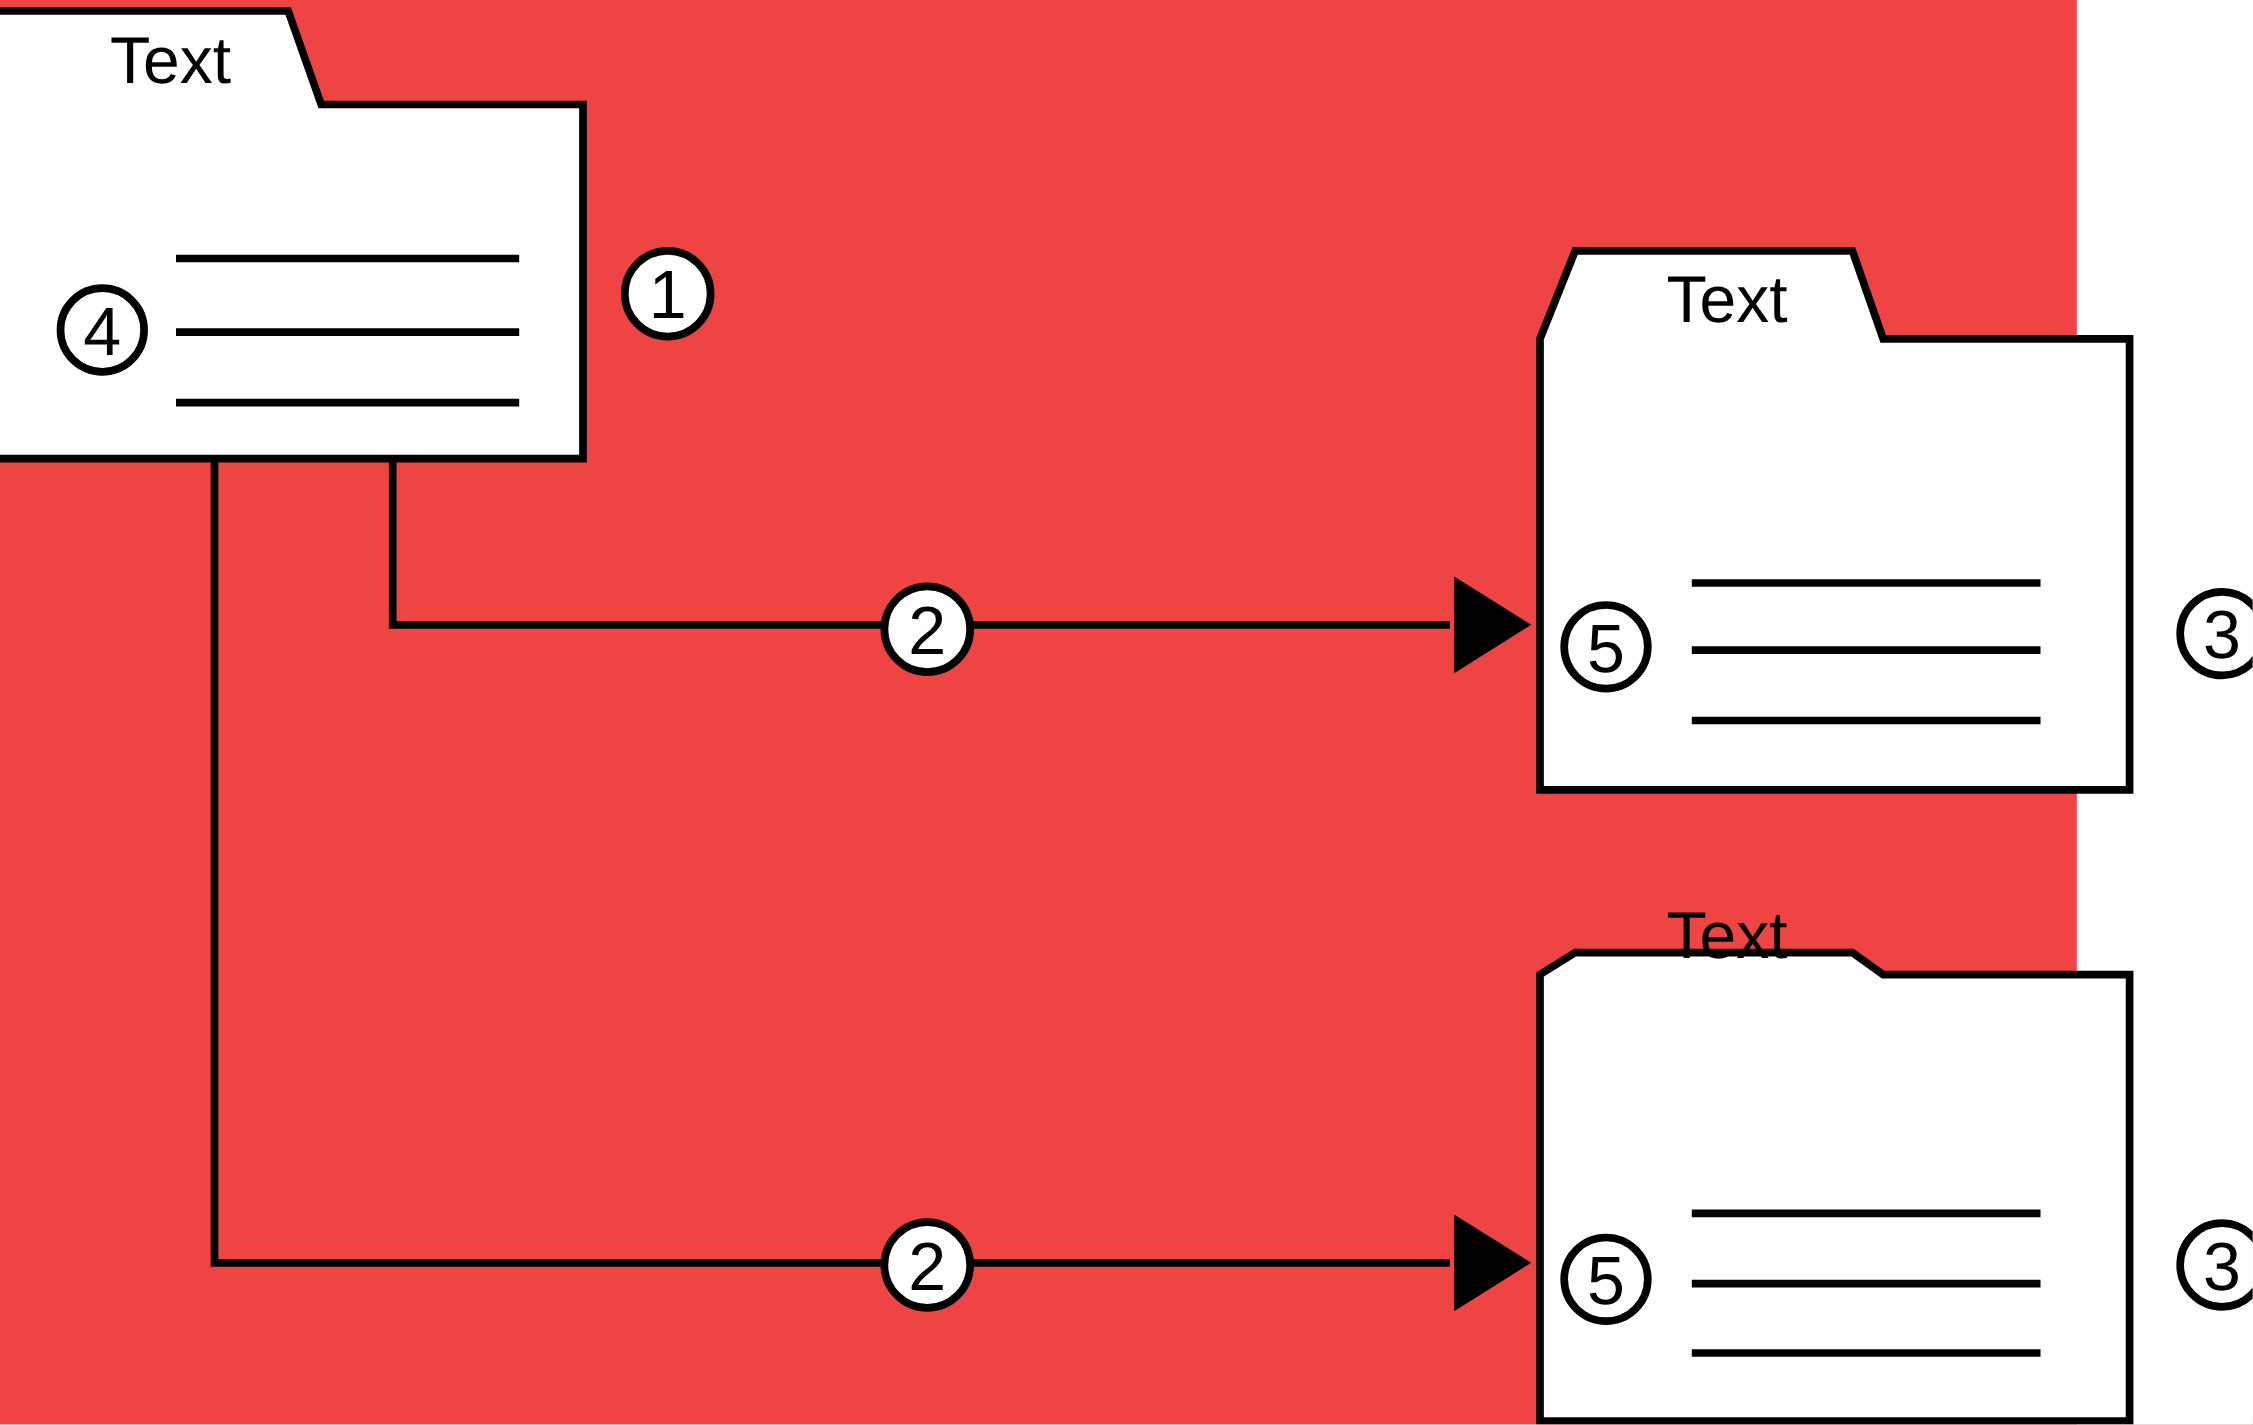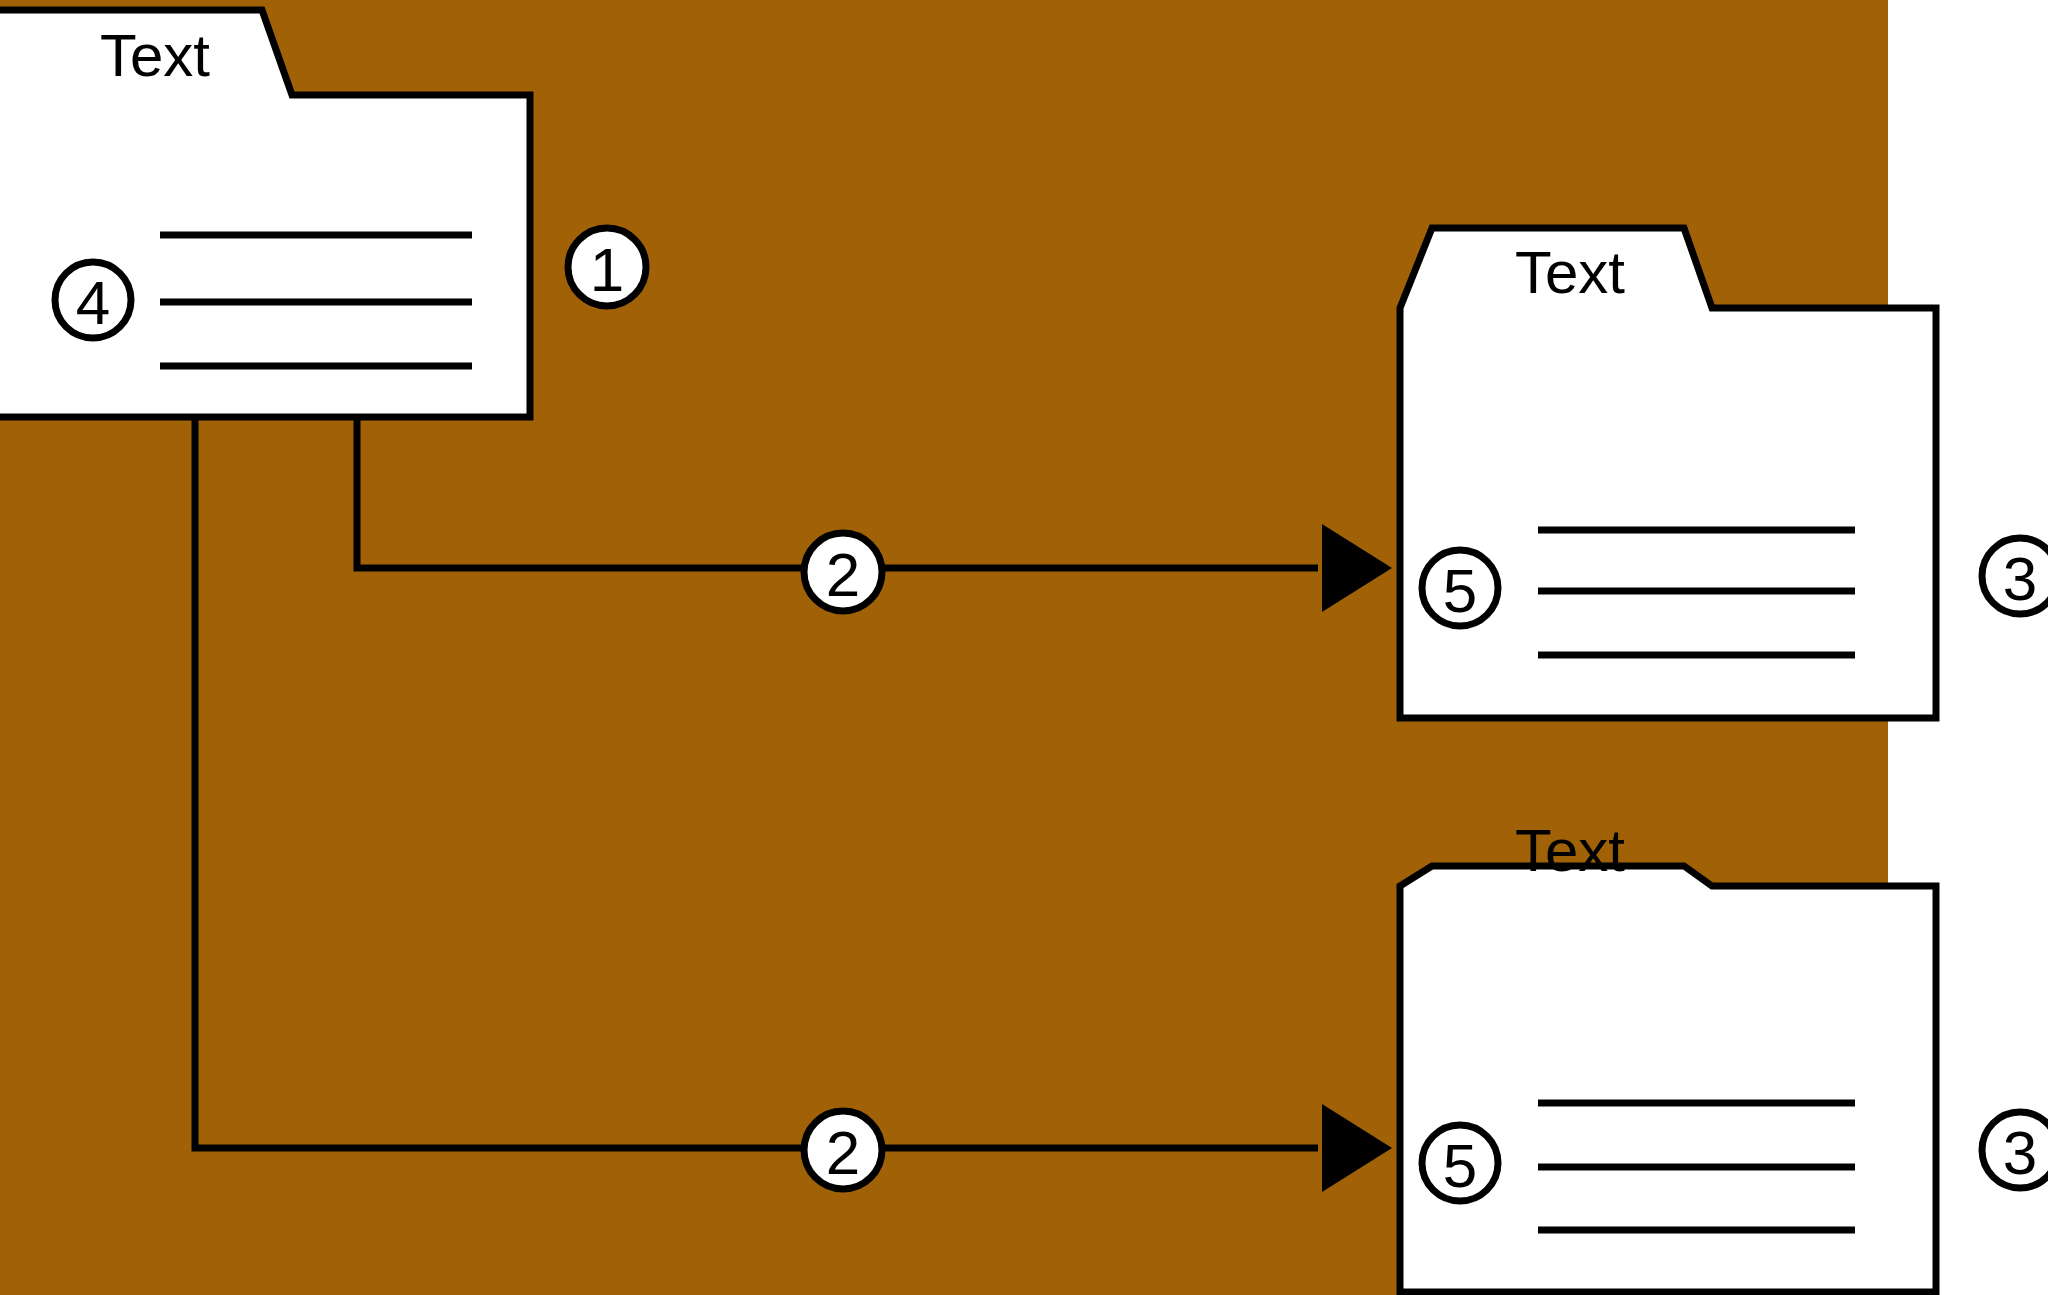--- a/index.html
+++ b/index.html
@@ -11,21 +11,21 @@
   body {
     width: 2048px;
     height: 1295px;
     overflow: hidden;
     font-family: "Liberation Sans", sans-serif;
   }
   #diagram-root {
     position: relative;
     width: 1888px;
     height: 1295px;
-    background: #a16207;
+    background: #ef4444;
   }
   svg#diagram-svg {
     display: block;
     width: 2048px;
     height: 1295px;
   }
   .folder-shape {
     fill: #ffffff;
     stroke: #000000;
     stroke-width: 7;

